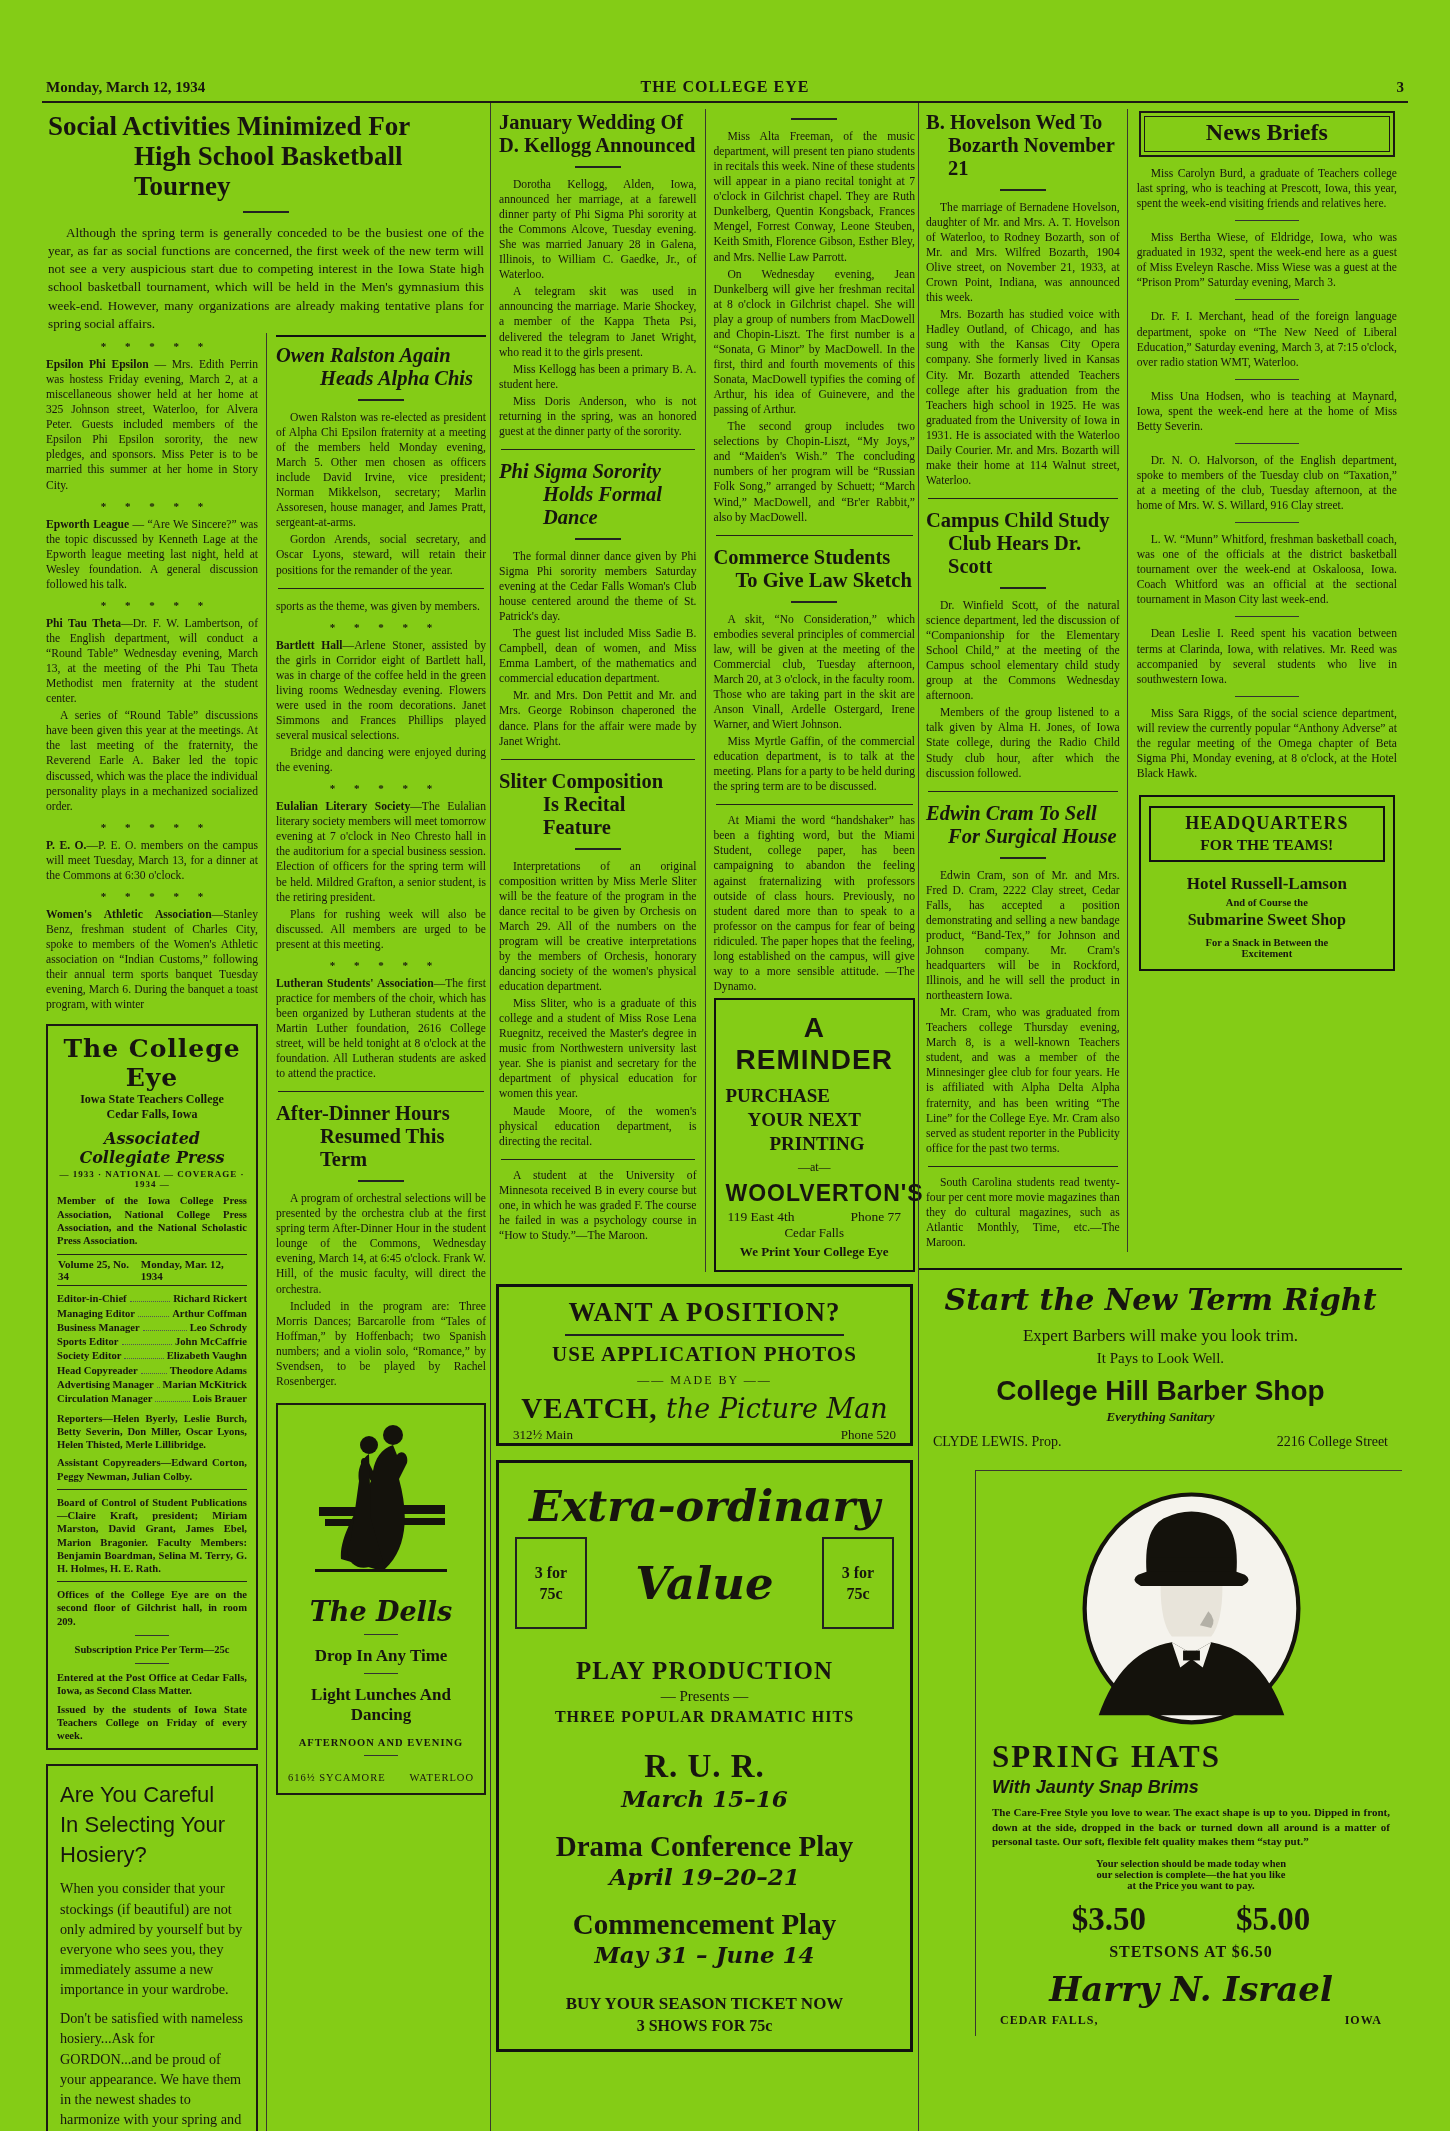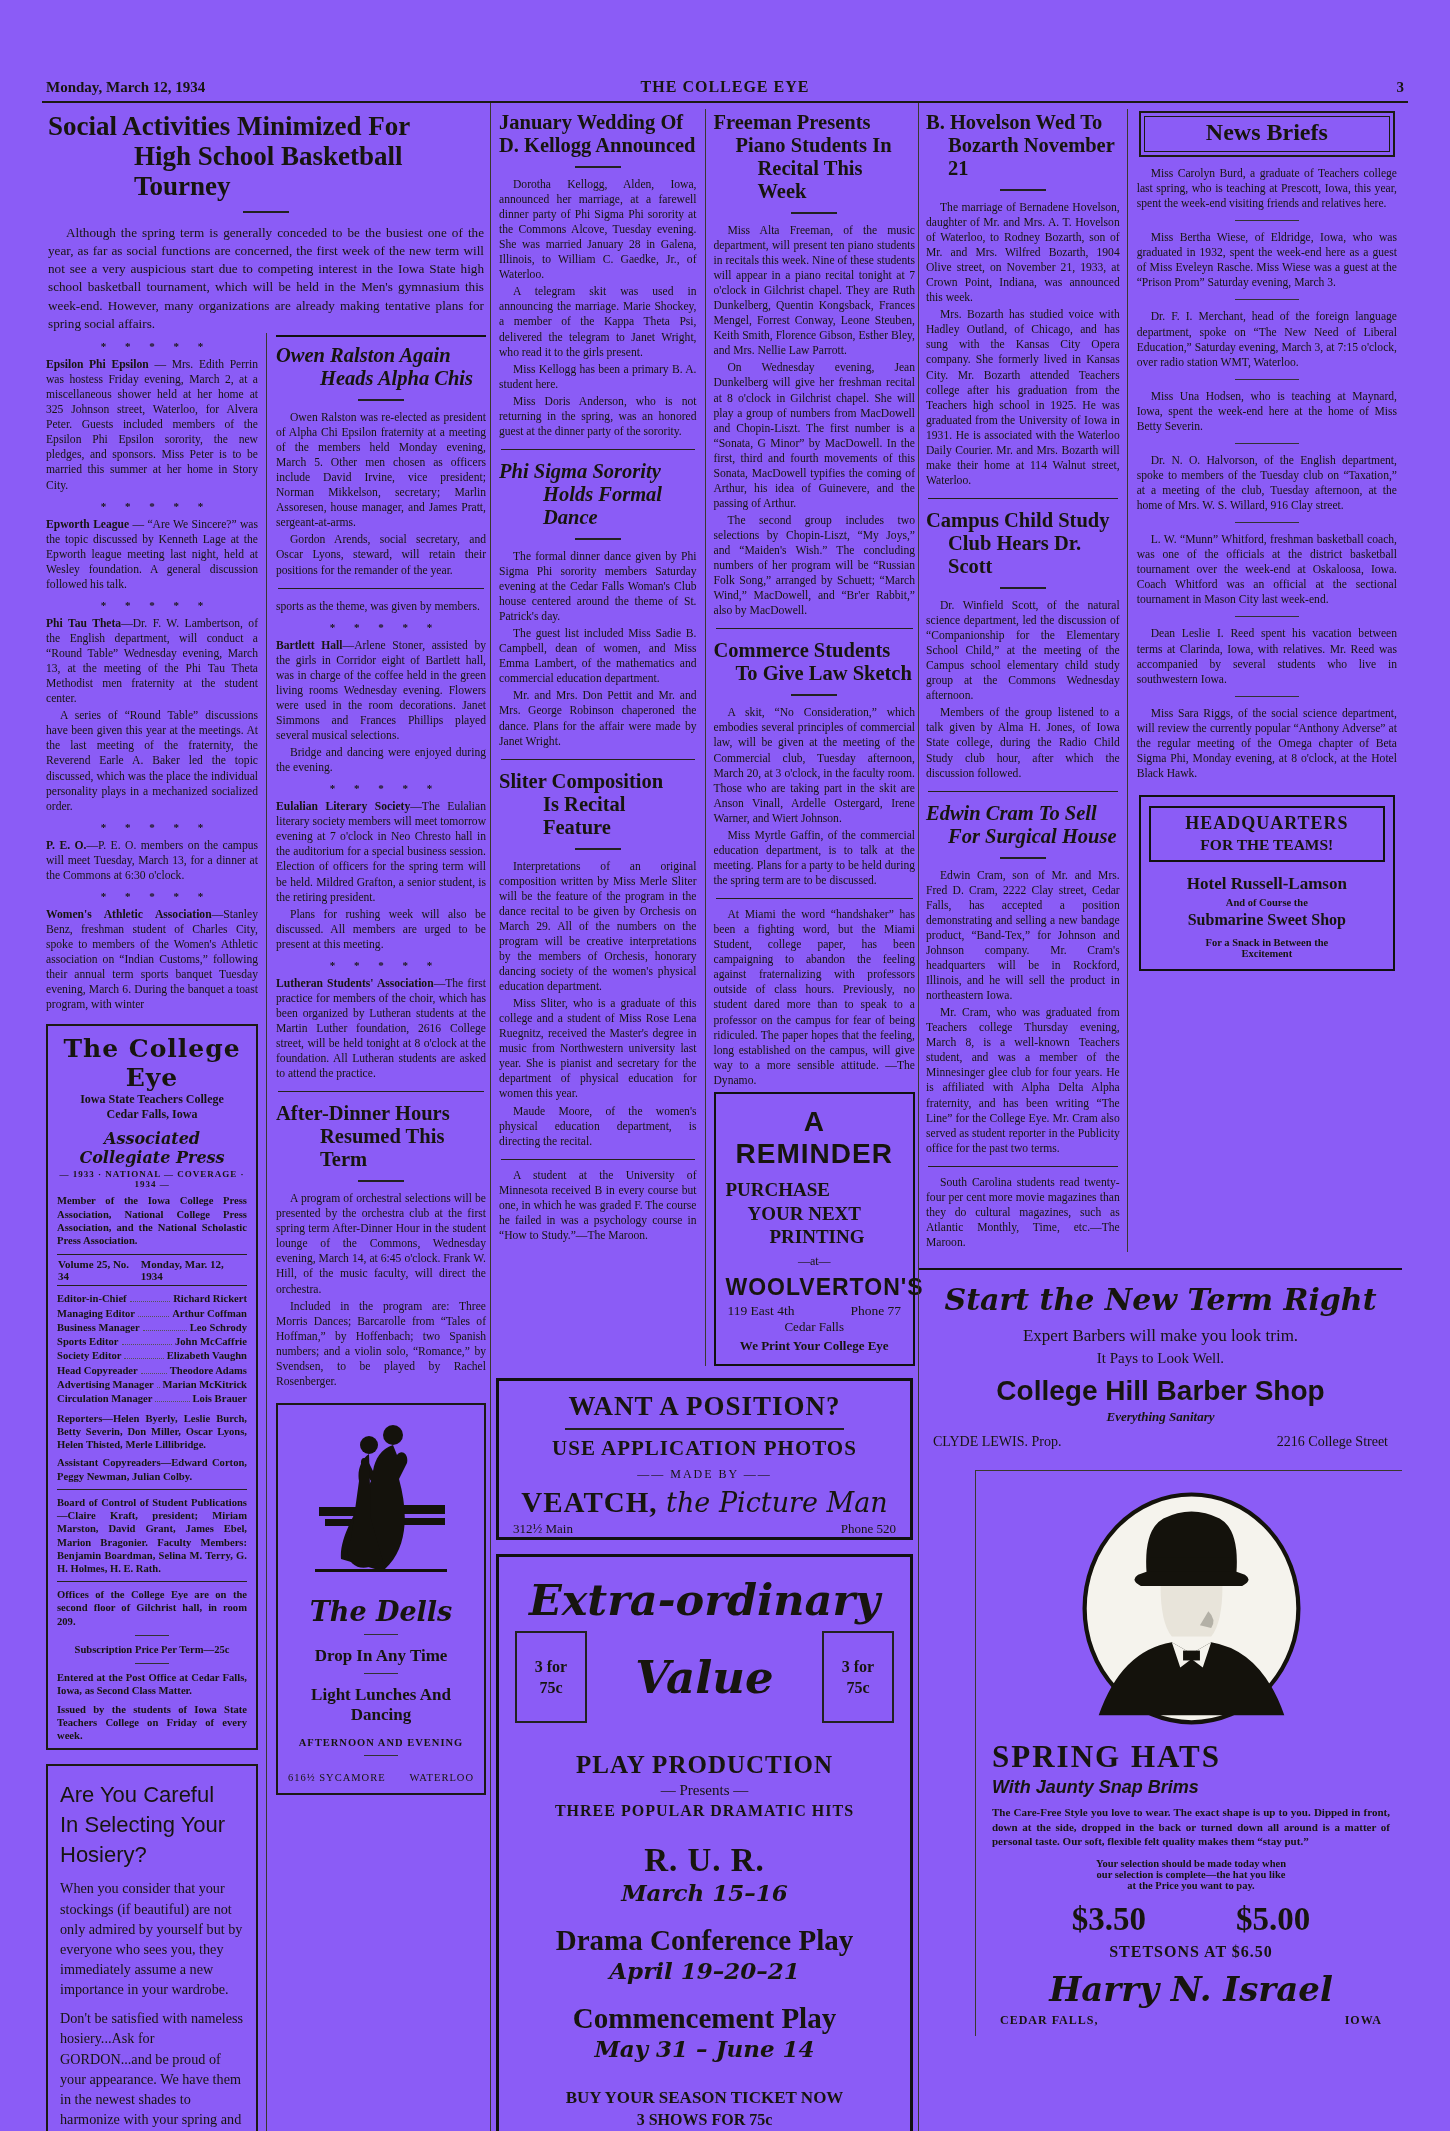--- a/index.html
+++ b/index.html
@@ -1,18 +1,18 @@
 <!DOCTYPE html>
 <html><head>
 <meta charset="utf-8">
 <style>
   * { box-sizing: border-box; margin: 0; padding: 0; }
   html,body { background:#cfccc4; }
   body { font-family:"Liberation Serif", serif; color:#17150f; }
-  .page { width:1450px; height:2131px; margin:0 auto; background:#8b5cf6; padding:78px 42px 20px; overflow:hidden; position:relative; }
+  .page { width:1450px; height:2131px; margin:0 auto; background:#84cc16; padding:78px 42px 20px; overflow:hidden; position:relative; }
 
   
   .pg-header { display:flex; align-items:flex-end; border-bottom:2px solid #1c1a14; padding:0 4px 5px; font-weight:bold; }
   .pg-header .left { flex:1; font-size:15px; }
   .pg-header .center { flex:1; text-align:center; font-size:16px; letter-spacing:1px; }
   .pg-header .right { flex:1; text-align:right; font-size:15px; }
 
   .main { display:flex; align-items:stretch; }
   .gA { width:448px; padding-top:6px; }
   .gB { width:428px; border-left:1px solid #3a382f; padding-top:6px; }
@@ -357,25 +357,20 @@
             <p class="txt">Interpretations of an original composition written by Miss Merle Sliter will be the feature of the program in the dance recital to be given by Orchesis on March 29.  All of the numbers on the program will be creative interpretations by the members of Orchesis, honorary dancing society of the women's physical education department.</p>
             <p class="txt">Miss Sliter, who is a graduate of this college and a student of Miss Rose Lena Ruegnitz, received the Master's degree in music from Northwestern university last year. She is pianist and secretary for the department of physical education for women this year.</p>
             <p class="txt">Maude Moore, of the women's physical education department, is directing the recital.</p>
           </div>
           <div class="filler-rule"></div>
           <p class="txt">A student at the University of Minnesota received B in every course but one, in which he was graded F.  The course he failed in was a psychology course in “How to Study.”—The Maroon.</p>
         </div>
 
         <div class="c4">
           <div>
-            <div class="art-h">
-              <span>Freeman Presents</span>
-              <span class="ind1">Piano Students In</span>
-              <span class="ind2">Recital This Week</span>
-            </div>
             <div class="dash"></div>
             <p class="txt">Miss Alta Freeman, of the music department, will present ten piano students in recitals this week.  Nine of these students will appear in a piano recital tonight at 7 o'clock in Gilchrist chapel.  They are Ruth Dunkelberg, Quentin Kongsback, Frances Mengel, Forrest Conway, Leone Steuben, Keith Smith, Florence Gibson, Esther Bley, and Mrs. Nellie Law Parrott.</p>
             <p class="txt">On Wednesday evening, Jean Dunkelberg will give her freshman recital at 8 o'clock in Gilchrist chapel. She will play a group of numbers from MacDowell and Chopin-Liszt. The first number is a “Sonata, G Minor” by MacDowell.  In the first, third and fourth movements of this Sonata, MacDowell typifies the coming of Arthur, his idea of Guinevere, and the passing of Arthur.</p>
             <p class="txt">The second group includes two selections by Chopin-Liszt, “My Joys,” and “Maiden's Wish.”  The concluding numbers of her program will be “Russian Folk Song,” arranged by Schuett; “March Wind,” MacDowell, and “Br'er Rabbit,” also by MacDowell.</p>
           </div>
           <div class="art-rule"></div>
           <div>
             <div class="art-h">
               <span>Commerce Students</span>
               <span class="ind1">To Give Law Sketch</span>

